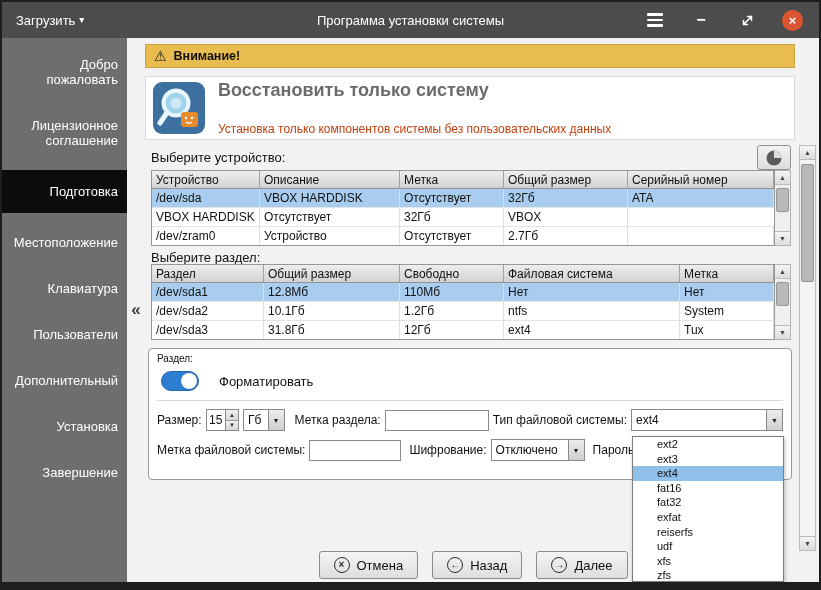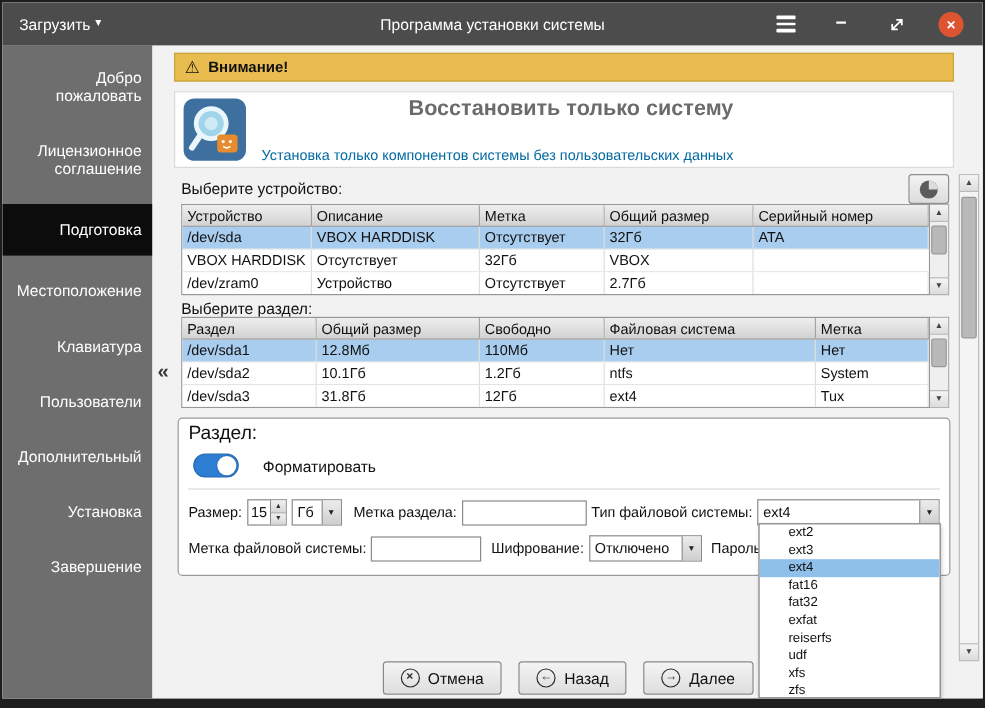--- a/index.html
+++ b/index.html
@@ -22,23 +22,23 @@
   .sidebar{width:125px;background:#6e6e6e;padding-top:10px;flex:none;}
   .sb-item{color:#fff;font-size:13px;line-height:15px;text-align:right;padding:9px 9px;margin-bottom:13px;cursor:default;}
   .sb-item.active{background:#0c0c0c;padding:14px 9px;}
   .main{flex:1;position:relative;background:#f2f2f2;overflow:hidden;}
   .collapse{position:absolute;left:2px;top:262px;font-size:17px;font-weight:bold;color:#3a3a3a;width:14px;text-align:center;}
   
   .warning{position:absolute;left:18px;top:6px;width:650px;height:24px;background:#e8bc4f;border:1px solid #c9a23e;display:flex;align-items:center;gap:7px;padding:0 8px;font-size:12.5px;font-weight:bold;color:#111;}
   .w-icon{font-size:14px;line-height:1;}
   
   .headerpanel{position:absolute;left:18px;top:38px;width:650px;height:64px;background:#fff;border:1px solid #dadada;display:flex;align-items:center;padding:0 6px;gap:12px;}
-  .h-texts{display:flex;flex-direction:column;gap:21px;align-items:flex-end;}
+  .h-texts{display:flex;flex-direction:column;gap:21px;}
   .h-title{font-size:18px;color:#6b6b6b;font-weight:bold;}
-  .h-sub{font-size:12px;color:#0369a1;}
+  .h-sub{font-size:12px;color:#c2410c;}
   
   .sec-label{position:absolute;left:24px;font-size:13px;color:#111;}
   .pie-btn{position:absolute;left:630px;top:107px;width:34px;height:25px;background:linear-gradient(#f3f3f3,#dcdcdc);border:1px solid #8f8f8f;border-radius:3px;display:flex;align-items:center;justify-content:center;}
   
   .tablewrap{position:absolute;left:24px;width:640px;height:76px;display:flex;}
   .t-grid{flex:1;border:1px solid #979797;background:#fff;overflow:hidden;}
   .t-head{display:grid;height:18px;}
   .t-body .t-row{display:grid;height:19px;background:#fff;border-bottom:1px solid #e4e4e4;}
   .t-row.selected{background:#a9cdee;}
   .t-cell{font-size:12px;color:#111;padding:1px 4px;white-space:nowrap;overflow:hidden;line-height:16px;}
@@ -48,21 +48,21 @@
   .partition .t-head,.partition .t-row{grid-template-columns:112px 136px 104px 176px 94px;}
   
   .vscroll{width:16px;display:flex;flex-direction:column;background:#efefef;border:1px solid #b3b3b3;border-left:none;}
   .sc-btn{height:14px;display:flex;align-items:center;justify-content:center;font-size:7px;color:#444;background:linear-gradient(#f5f5f5,#dcdcdc);border-bottom:1px solid #bbb;}
   .sc-btn.bottom{border-bottom:none;border-top:1px solid #bbb;}
   .sc-track{flex:1;position:relative;}
   .sc-thumb{position:absolute;left:1px;right:1px;background:#b9b9b9;border:1px solid #979797;border-radius:2px;}
   .main-scroll{position:absolute;left:672px;top:107px;width:17px;height:406px;display:flex;flex-direction:column;background:#f4f4f4;border:1px solid #bdbdbd;}
   
   .groupbox{position:absolute;left:21px;top:310px;width:644px;height:132px;background:#fff;border:1px solid #9a9a9a;border-radius:4px;padding:4px 8px;}
-  .g-label{font-size:16px;color:#111;}
+  .g-label{font-size:10px;color:#111;}
   .toggle-row{display:flex;align-items:center;gap:20px;margin-top:7px;margin-left:4px;}
   .switch{width:38px;height:20px;border-radius:10px;background:#2d7dd2;border:1px solid #2268af;position:relative;}
   .switch .knob{position:absolute;right:1px;top:1px;width:16px;height:16px;border-radius:50%;background:#fff;box-shadow:0 0 1px rgba(0,0,0,.4);}
   .toggle-label{font-size:13px;color:#111;}
   .form-row{display:flex;align-items:center;gap:4px;margin-top:8px;font-size:12px;color:#111;}
   .form-row.first{border-top:1px solid #d9d9d9;padding-top:8px;margin-top:9px;}
   .fld-label{white-space:nowrap;}
   .txt-input{height:21px;border:1px solid #8a8a8a;background:#fff;font-size:12px;padding:0 3px;font-family:inherit;}
   .spinbox{display:flex;width:37px;height:22px;border:1px solid #8a8a8a;background:#fff;}
   .spin-value{flex:1;display:flex;align-items:center;justify-content:center;font-size:12px;}

